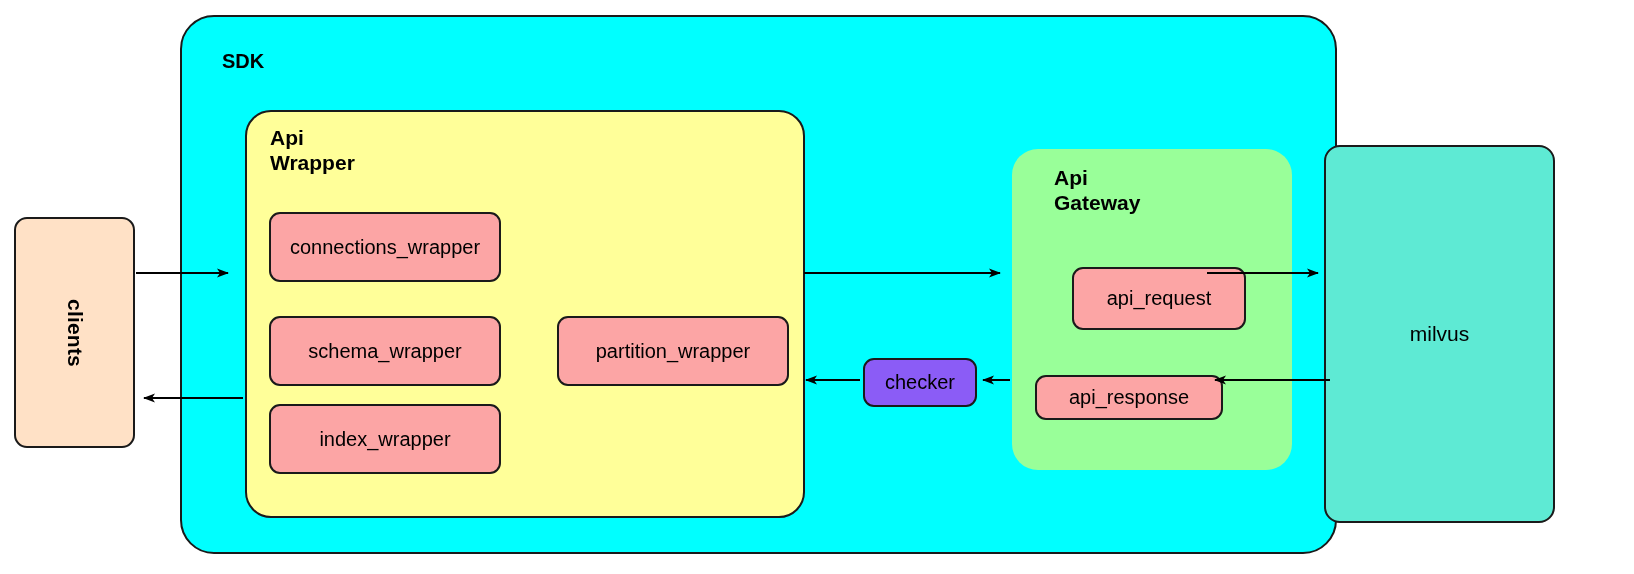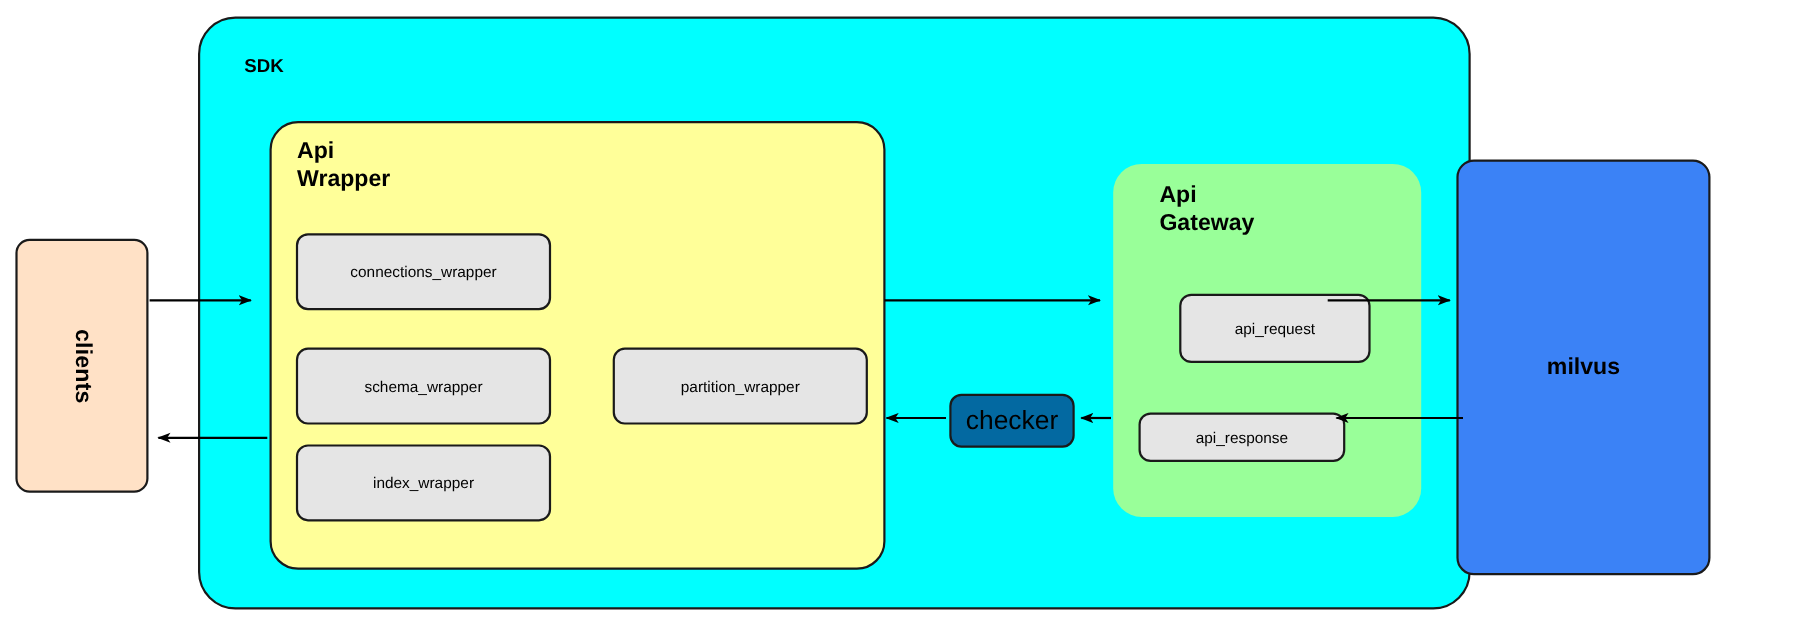--- a/index.html
+++ b/index.html
@@ -39,39 +39,39 @@
     transform: rotate(90deg);
     white-space: nowrap;
     font-weight: bold;
     font-size: 21px;
     color: #000;
     letter-spacing: .2px;
   }
 
   .actor-milvus {
     left: 1324px; top: 145px; width: 231px; height: 378px;
-    background: #3b82f6;
+    background: #5eead4;
     border-radius: 16px;
-    font-weight: bold;
+    font-weight: normal;
     font-size: 21px;
     color: #000;
   }
 
   
   .container-sdk {
     left: 180px; top: 15px; width: 1157px; height: 539px;
     background: #00ffff;
     border-radius: 34px;
     display: block;
   }
   .container-sdk > .c-label {
     position: absolute;
     left: 40px; top: 33px;
     font-weight: bold;
-    font-size: 17px;
+    font-size: 20px;
     color: #000;
     line-height: 1.16;
   }
 
   
   .container-apiwrapper {
     left: 63px; top: 93px; width: 560px; height: 408px;
     background: #ffff99;
     border-radius: 26px;
     display: block;
@@ -99,42 +99,42 @@
     left: 42px; top: 17px;
     font-weight: bold;
     font-size: 21px;
     color: #000;
     line-height: 1.18;
     white-space: pre-line;
   }
 
   
   .module {
-    background: #e5e5e5;
+    background: #fca5a5;
     border-radius: 11px;
-    font-size: 14px;
+    font-size: 20px;
     color: #000;
   }
   
   .mod-r1 { top: 100px; }
   .mod-r2 { top: 204px; }
   .mod-r3 { top: 292px; }
   .mod-c1 { left: 22px;  width: 232px; height: 70px; }
   .mod-c2 { left: 310px; width: 232px; height: 70px; }
 
   
   .gw-request  { left: 23px; top: 118px; width: 174px; height: 63px; margin-left: 37px; }
   .gw-response { left: 23px; top: 226px; width: 188px; height: 45px; }
 
   
   .box-checker {
     left: 681px; top: 341px; width: 114px; height: 49px;
-    background: #0369a1;
+    background: #8b5cf6;
     border-radius: 11px;
-    font-size: 24px;
+    font-size: 20px;
   }
 
   
   .conn { position: absolute; }
   .conn svg { display: block; overflow: visible; }
 </style>
 </head>
 <body>
 
 <div id="canvas">

